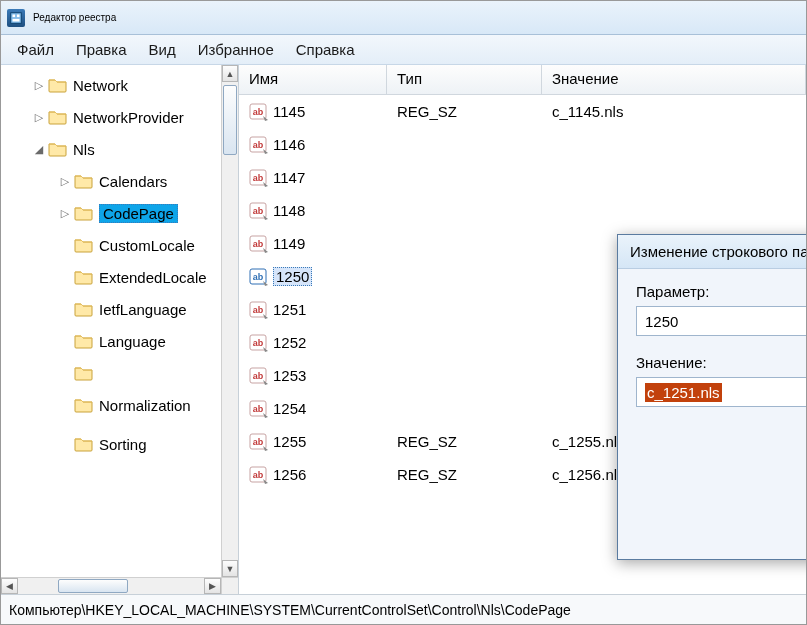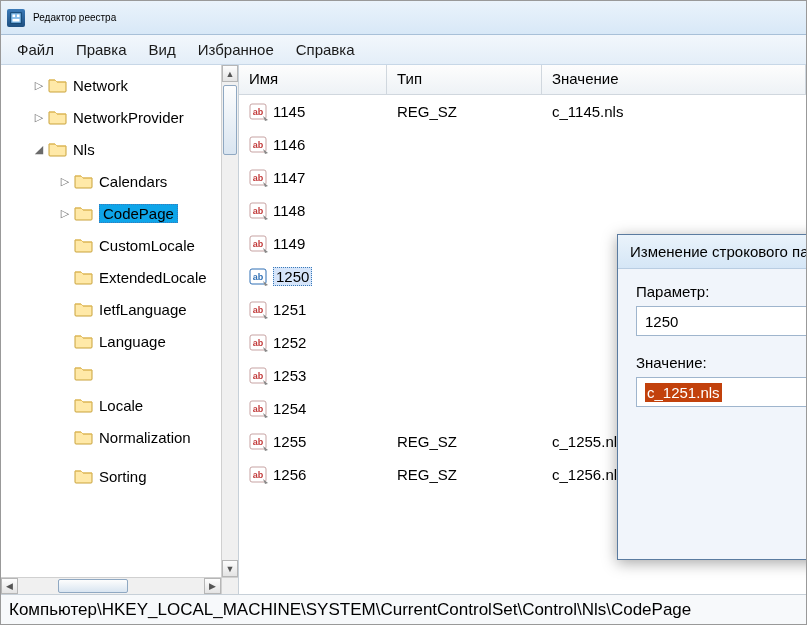--- a/index.html
+++ b/index.html
@@ -207,21 +207,21 @@
     padding:1px 2px;
   }
 
   
   .statusbar {
     height: 30px;
     border-top: 1px solid #c7d0d8;
     background: #f7f9fb;
     display:flex;align-items:center;
     padding: 0 8px;
-    font-size: 17px;
+    font-size: 14px;
     white-space: nowrap;
     overflow: hidden;
   }
 </style>
 </head>
 <body>
 
 <div class="titlebar">
   <span class="app-icon">
     <svg viewBox="0 0 16 16">
@@ -347,30 +347,20 @@
             </span>
           </div>
           <div class="tree-row" style="padding-left: 58px;">
             <span class="twisty"></span>
             <span class="folder-icon">
               <svg width="20" height="18" viewBox="0 0 20 18">
     <path d="M1 4 h6 l2 2 h9 v9 a1 1 0 0 1 -1 1 H2 a1 1 0 0 1 -1 -1 Z" fill="#ffe9a8" stroke="#c9a23a"></path>
     <path d="M1 4 h6 l2 2 h9" fill="none" stroke="#e6c063"></path>
   </svg>
             </span>
-            <span class="node-label">Locale</span>
-          </div>
-          <div class="tree-row" style="padding-left: 58px;">
-            <span class="twisty"></span>
-            <span class="folder-icon">
-              <svg width="20" height="18" viewBox="0 0 20 18">
-    <path d="M1 4 h6 l2 2 h9 v9 a1 1 0 0 1 -1 1 H2 a1 1 0 0 1 -1 -1 Z" fill="#ffe9a8" stroke="#c9a23a"></path>
-    <path d="M1 4 h6 l2 2 h9" fill="none" stroke="#e6c063"></path>
-  </svg>
-            </span>
             <span class="node-label">Normalization</span>
           </div>
           <div class="tree-row" style="padding-left: 58px; align-items: flex-end;">
             <span class="twisty"></span>
             <span class="folder-icon">
               <svg width="20" height="18" viewBox="0 0 20 18">
     <path d="M1 4 h6 l2 2 h9 v9 a1 1 0 0 1 -1 1 H2 a1 1 0 0 1 -1 -1 Z" fill="#ffe9a8" stroke="#c9a23a"></path>
     <path d="M1 4 h6 l2 2 h9" fill="none" stroke="#e6c063"></path>
   </svg>
             </span>

